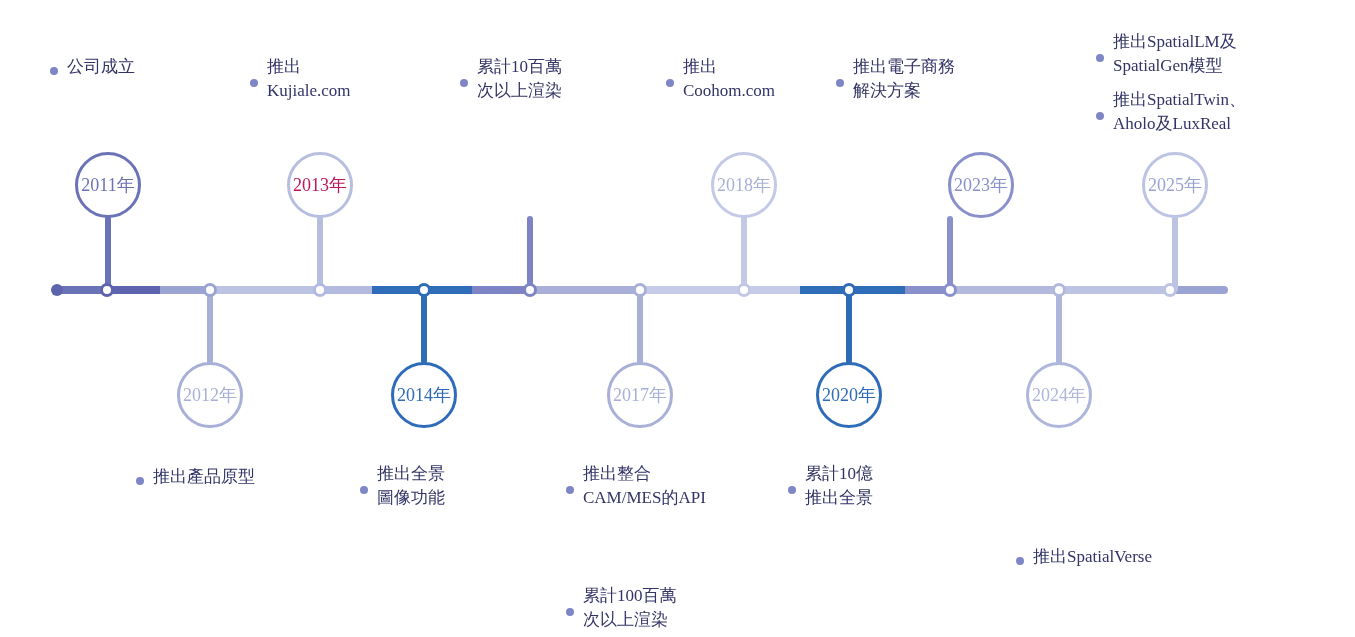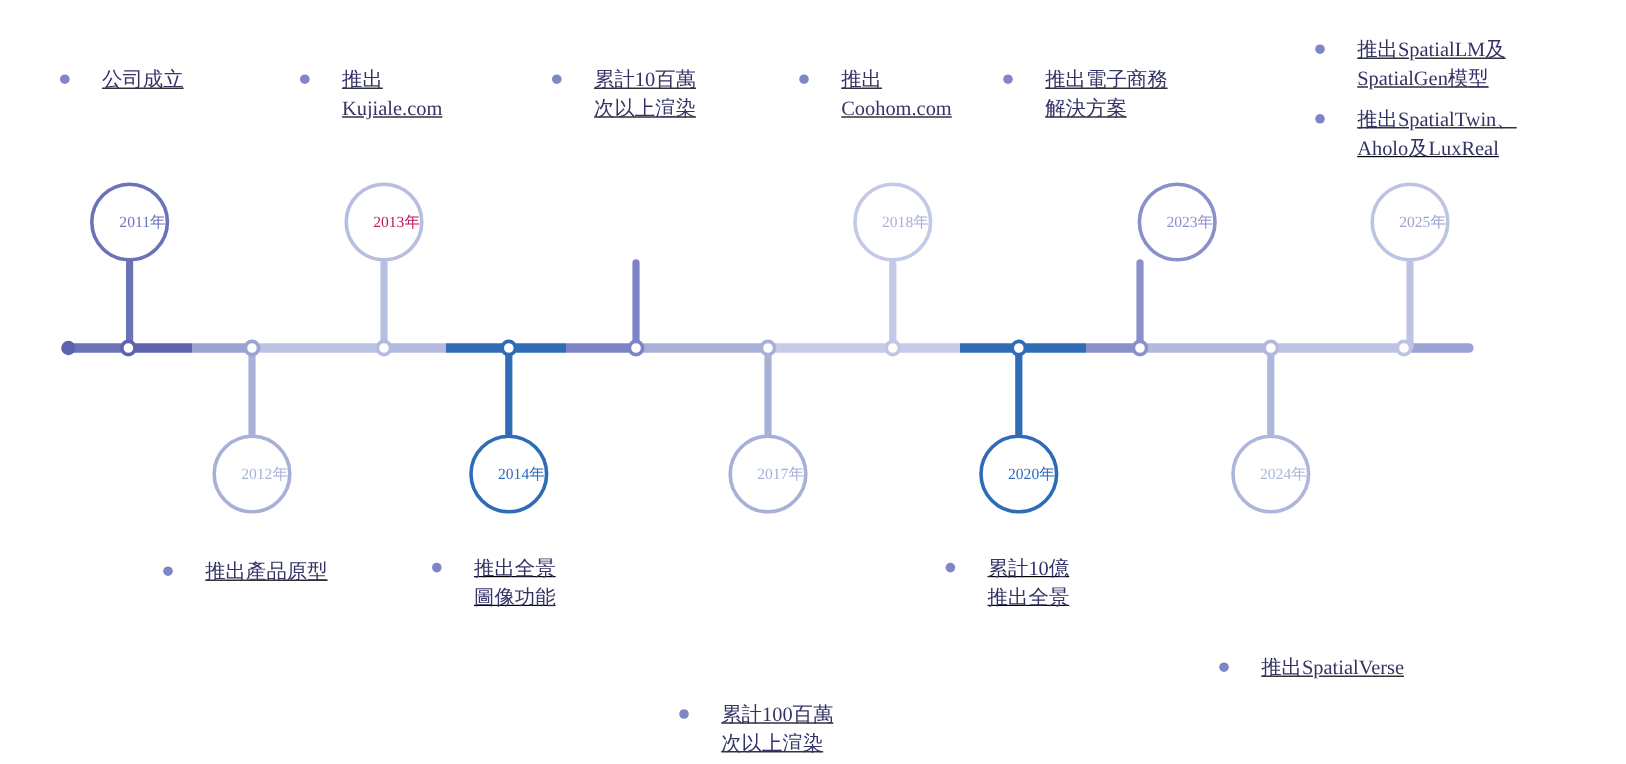--- a/index.html
+++ b/index.html
@@ -28,26 +28,26 @@
   
   .node{position:absolute;top:283px;width:14px;height:14px;border-radius:50%;background:#ffffff;border:3px solid #888;box-sizing:border-box;}
 
   
   .stem{position:absolute;width:6px;border-radius:3px;}
   .stem.up{top:216px;height:76px;}
   .stem.down{top:288px;height:76px;}
 
   
   .circle{position:absolute;width:66px;height:66px;border-radius:50%;border:3px solid #888;box-sizing:border-box;
-    display:flex;align-items:center;justify-content:flex-end;background:#fff;font-size:13px;}
+    display:flex;align-items:center;justify-content:center;background:#fff;font-size:18px;}
   .circle.top{top:152px;}
   .circle.bottom{top:362px;}
 
   
-  .note{position:absolute;display:flex;align-items:flex-start;gap:27px;text-decoration:underline;}
+  .note{position:absolute;display:flex;align-items:center;gap:9px;}
   .bullet{flex:0 0 auto;width:8px;height:8px;border-radius:50%;background:#7e86c6;margin-top:7px;}
   .note-text{font-size:17px;line-height:1.42;color:#333366;white-space:pre-line;}
 </style>
 </head>
 <body>
 
 <div class="stage">
 
   <div class="bar"></div>
   <div class="bar-start-dot"></div>
@@ -145,20 +145,25 @@
 
   <div class="note" style="left:136px;top:465px">
     <span class="bullet"></span>
     <div class="note-text">推出產品原型</div>
     </div>
   <div class="note" style="left:360px;top:462px">
     <span class="bullet"></span>
     <div class="note-text">推出全景
 圖像功能</div>
     </div>
+  <div class="note" style="left:566px;top:462px">
+    <span class="bullet"></span>
+    <div class="note-text">推出整合
+CAM/MES的API</div>
+    </div>
   <div class="note" style="left:566px;top:584px">
     <span class="bullet"></span>
     <div class="note-text">累計100百萬
 次以上渲染</div>
     </div>
   <div class="note" style="left:788px;top:462px">
     <span class="bullet"></span>
     <div class="note-text">累計10億
 推出全景</div>
     </div>

